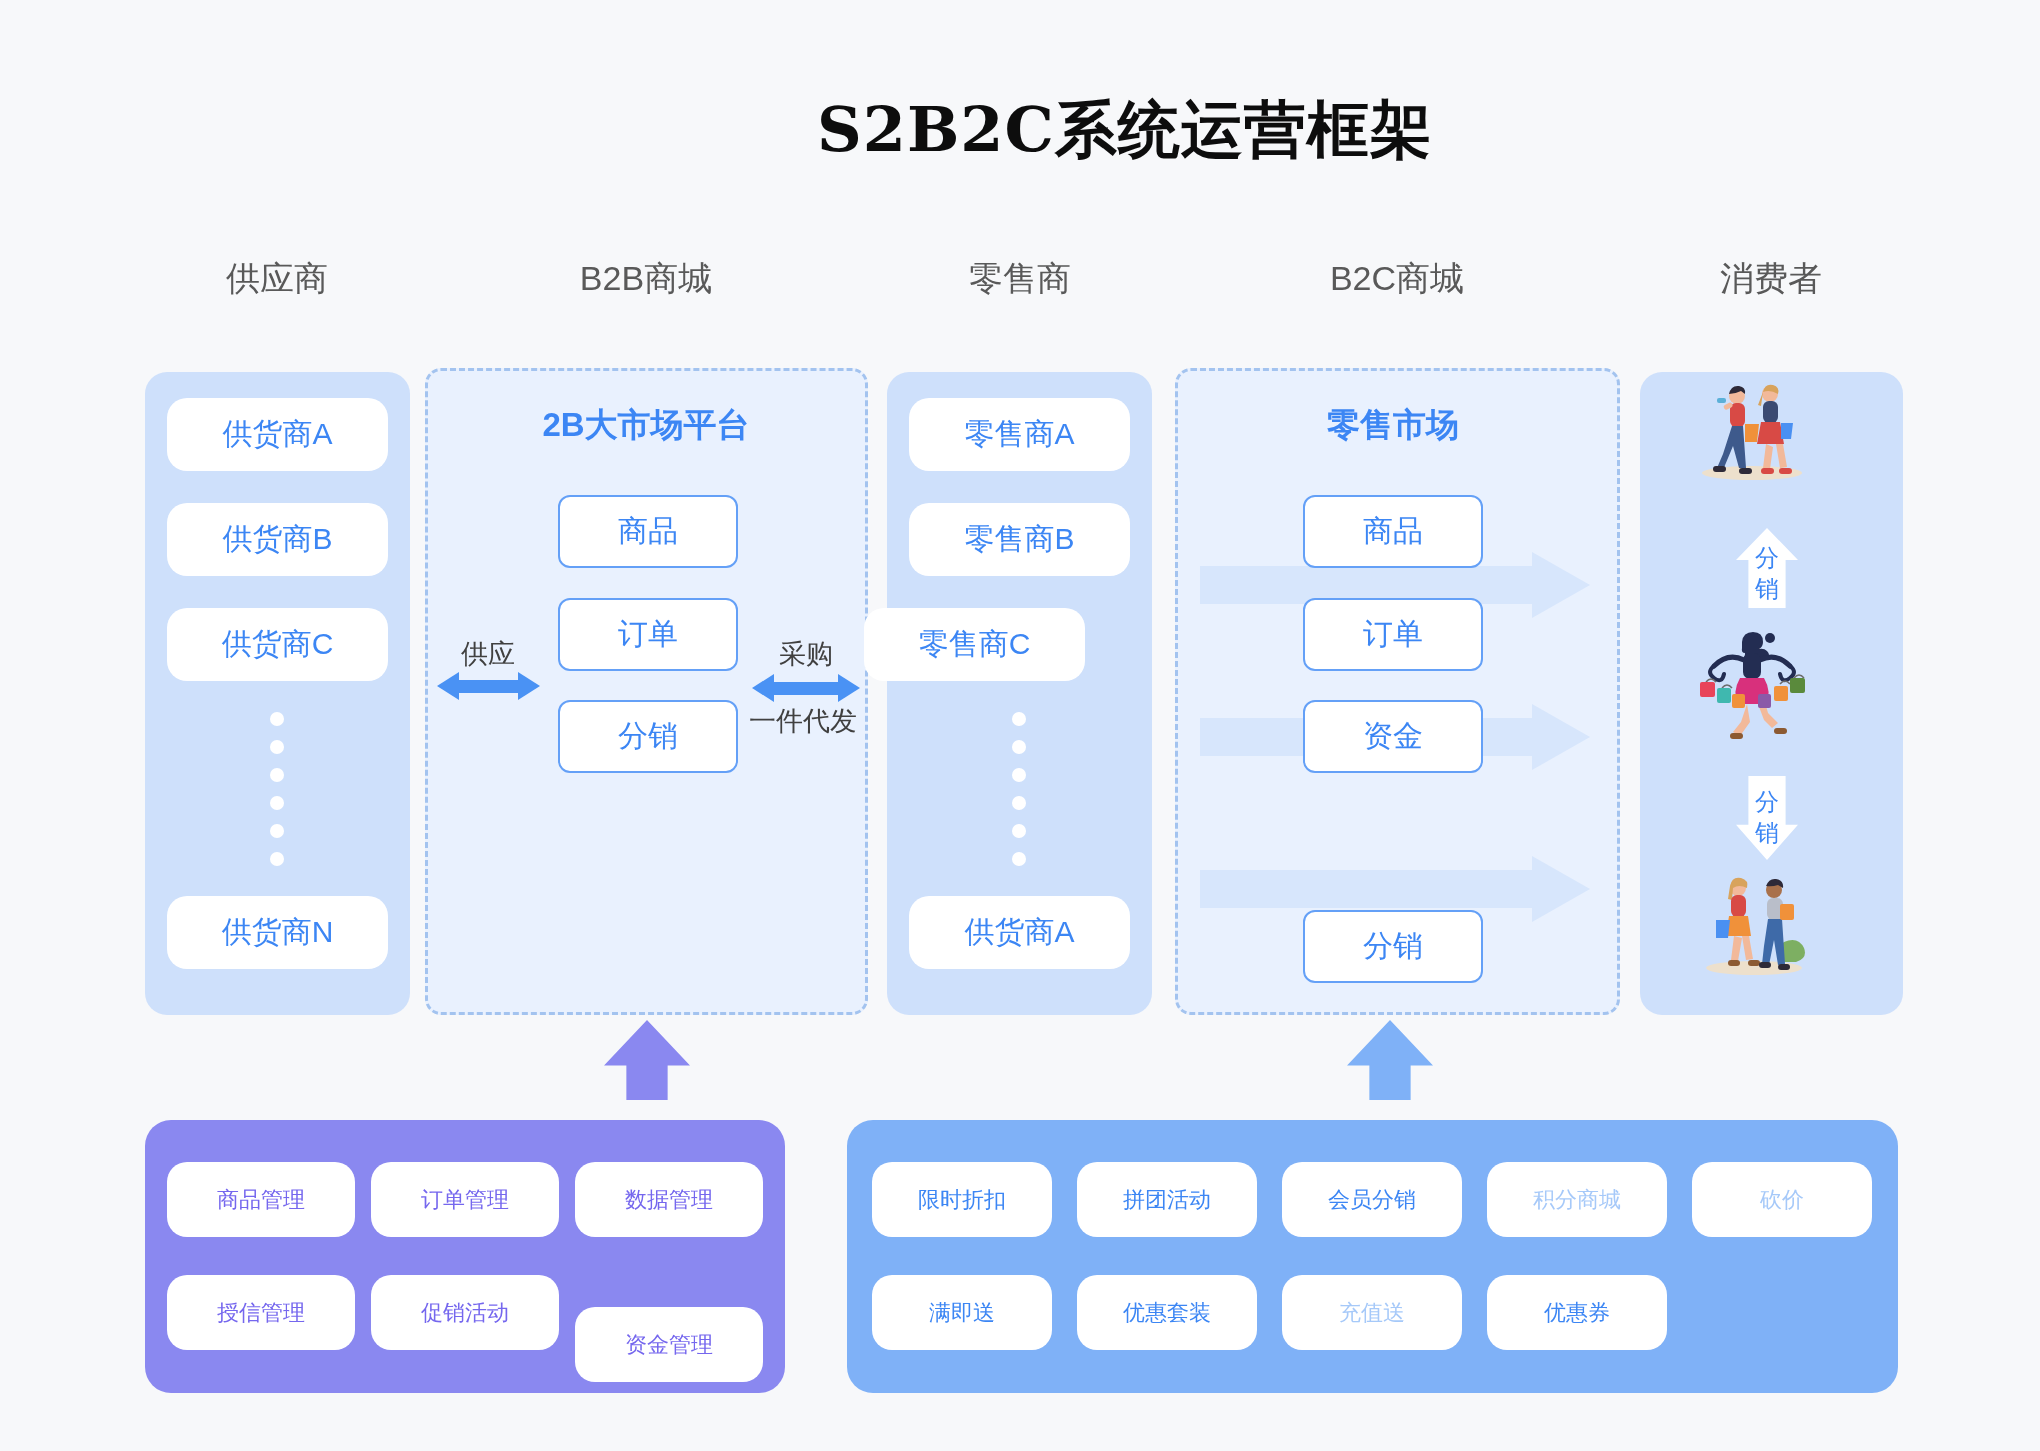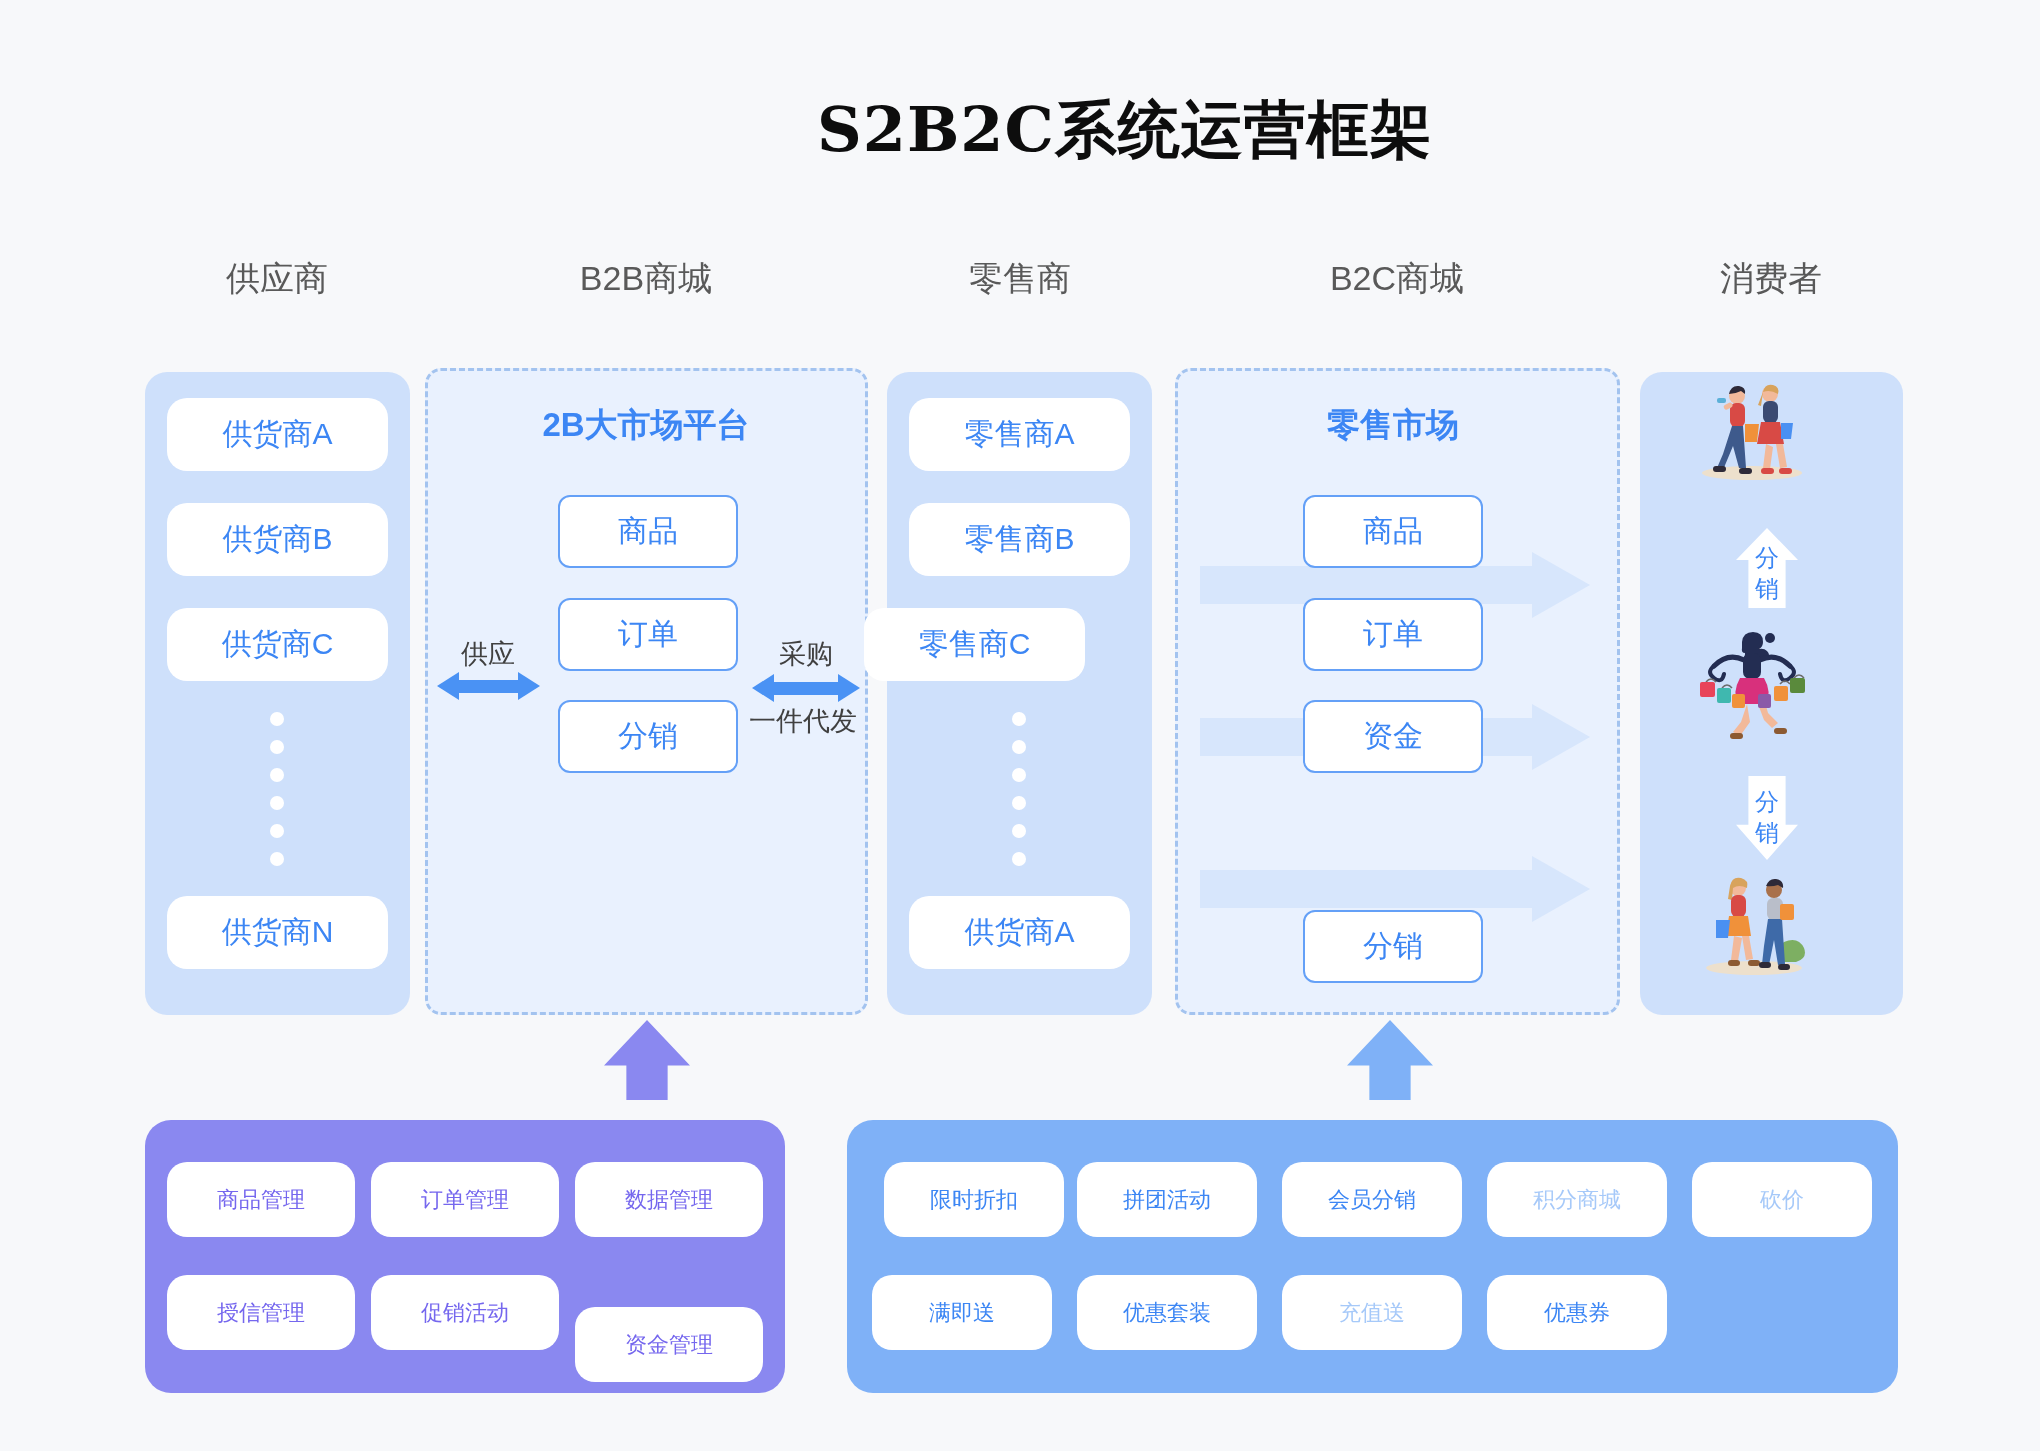--- a/index.html
+++ b/index.html
@@ -240,21 +240,21 @@
 
   <div class="bottom-panel purple-fill" style="left:145px; width:640px;"></div>
   <div class="bp-pill purple-text" style="left:167px; top:1162px;">商品管理</div>
   <div class="bp-pill purple-text" style="left:371px; top:1162px;">订单管理</div>
   <div class="bp-pill purple-text" style="left:575px; top:1162px;">数据管理</div>
   <div class="bp-pill purple-text" style="left:167px; top:1275px;">授信管理</div>
   <div class="bp-pill purple-text" style="left:371px; top:1275px;">促销活动</div>
   <div class="bp-pill purple-text" style="left:575px; top:1275px;margin-top:32px;">资金管理</div>
 
   <div class="bottom-panel blue-fill" style="left:847px; width:1051px;"></div>
-  <div class="bp-pill blue-text" style="left:872px;  top:1162px;margin-left:12px;">限时折扣</div>
+  <div class="bp-pill blue-text" style="left:872px;  top:1162px;">限时折扣</div>
   <div class="bp-pill blue-text" style="left:1077px; top:1162px;">拼团活动</div>
   <div class="bp-pill blue-text" style="left:1282px; top:1162px;">会员分销</div>
   <div class="bp-pill blue-text muted" style="left:1487px; top:1162px;">积分商城</div>
   <div class="bp-pill blue-text muted" style="left:1692px; top:1162px;">砍价</div>
   <div class="bp-pill blue-text" style="left:872px;  top:1275px;">满即送</div>
   <div class="bp-pill blue-text" style="left:1077px; top:1275px;">优惠套装</div>
   <div class="bp-pill blue-text muted" style="left:1282px; top:1275px;">充值送</div>
   <div class="bp-pill blue-text" style="left:1487px; top:1275px;">优惠券</div>
 
 </div>

